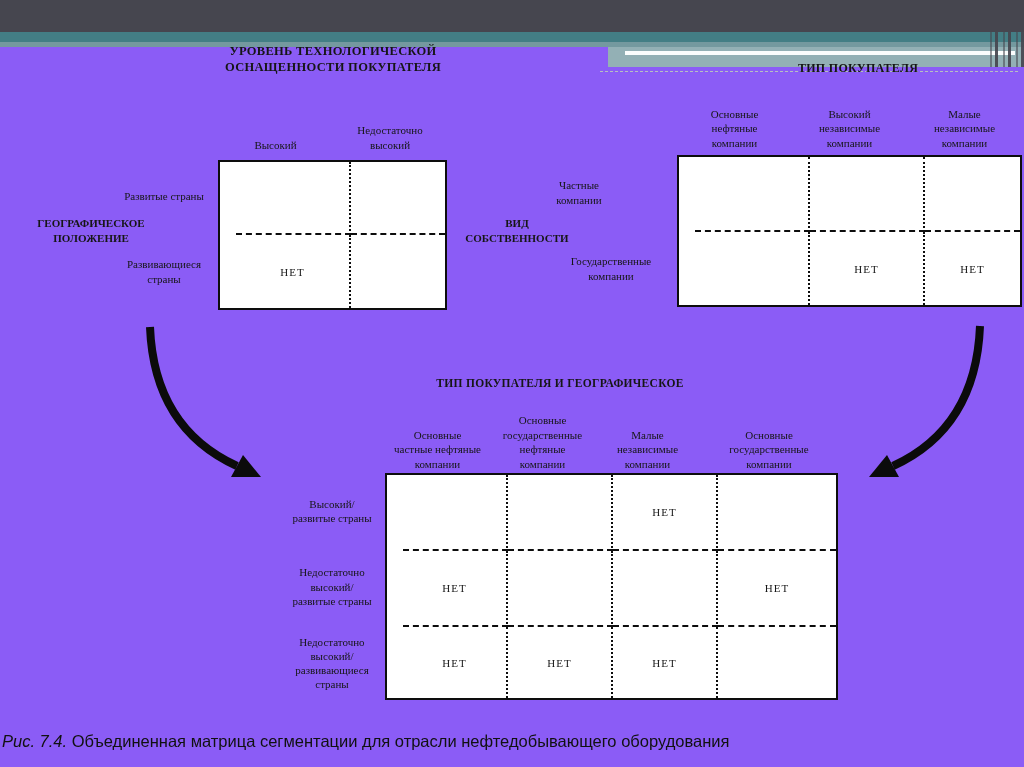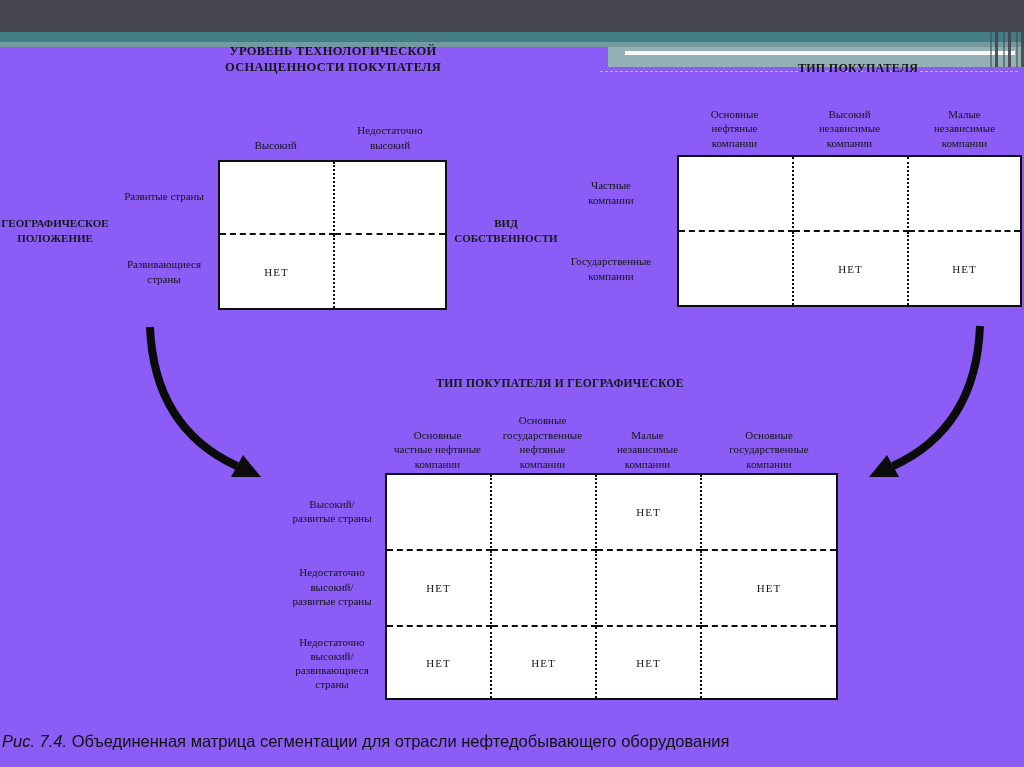--- a/index.html
+++ b/index.html
@@ -25,42 +25,42 @@
       rgba(70,70,79,0) 10px 13px);
   }
 
   
   .m-title { font-weight:bold; text-align:center; font-size:12.5px; line-height:16px; letter-spacing:0.3px; }
   .t1-title { left:208px; top:43px; width:250px; }
   .t2-title { left:748px; top:60px; width:220px; font-size:12px; }
   .t3-title { left:410px; top:375px; width:300px; font-size:11.5px; }
 
   .side-label { font-weight:bold; text-align:center; font-size:11px; line-height:14.5px; }
-  .m1-side { left:0px;   top:216px; width:110px; }
-  .m2-side { left:441px; top:216px; width:130px; }
+  .m1-side { left:0px;   top:216px; width:110px;padding-left:36px; }
+  .m2-side { left:452px; top:216px; width:130px; }
   .m3-side { left:169px; top:532px; width:118px; }
 
   .colheads { display:flex; align-items:flex-end; font-size:11px; line-height:14.5px; text-align:center; }
   .t1-heads { left:218px; top:100px; width:229px; height:52px; }
   .t2-heads { left:677px; top:100px; width:345px; height:50px; }
   .t3-heads { left:385px; top:408px; width:453px; height:63px; }
   .ch { flex:0 0 auto;margin-top:30px; }
 
   .rowhead { display:flex; align-items:center; justify-content:center; text-align:center;
              font-size:11px; line-height:14.5px; }
   .t1-rh0 { left:108px; top:160px; width:112px; height:73px; }
   .t1-rh1 { left:108px; top:233px; width:112px; height:77px; }
-  .t2-rh0 { left:545px; top:155px; width:132px; height:75px; }
+  .t2-rh0 { left:513px; top:155px; width:132px; height:75px; }
   .t2-rh1 { left:545px; top:230px; width:132px; height:77px; }
   .t3-rh0 { left:282px; top:473px; width:100px; height:76px; }
   .t3-rh1 { left:282px; top:549px; width:100px; height:76px; }
   .t3-rh2 { left:282px; top:625px; width:100px; height:75px; line-height:14px; }
 
   
-  .table { display:grid; border:2px solid #0d0d0d; box-sizing:border-box; background:#ffffff; }
+  .table { display:grid; border:2px solid #0d0d0d; box-sizing:border-box; background:#ffffff;padding-left:16px; }
   .t1 { left:218px; top:160px; width:229px; height:150px;
         grid-template-columns:115px auto; grid-template-rows:73px auto; }
   .t2 { left:677px; top:155px; width:345px; height:152px;
         grid-template-columns:115px 115px auto; grid-template-rows:75px auto; }
   .t3 { left:385px; top:473px; width:453px; height:227px;
         grid-template-columns:105px 105px 105px auto; grid-template-rows:76px 76px auto; }
   .cell { display:flex; align-items:center; justify-content:center;
           font-size:11px; letter-spacing:1px; box-sizing:border-box; }
   .br { border-right:2px dotted #0d0d0d; }
   .bb { border-bottom:2px dashed #0d0d0d; }

